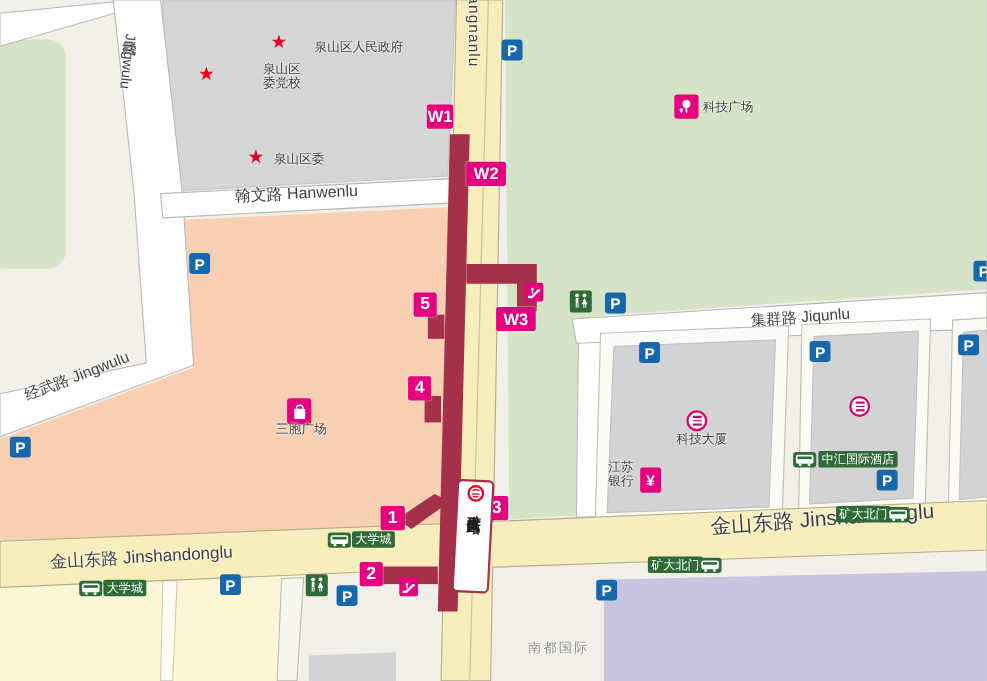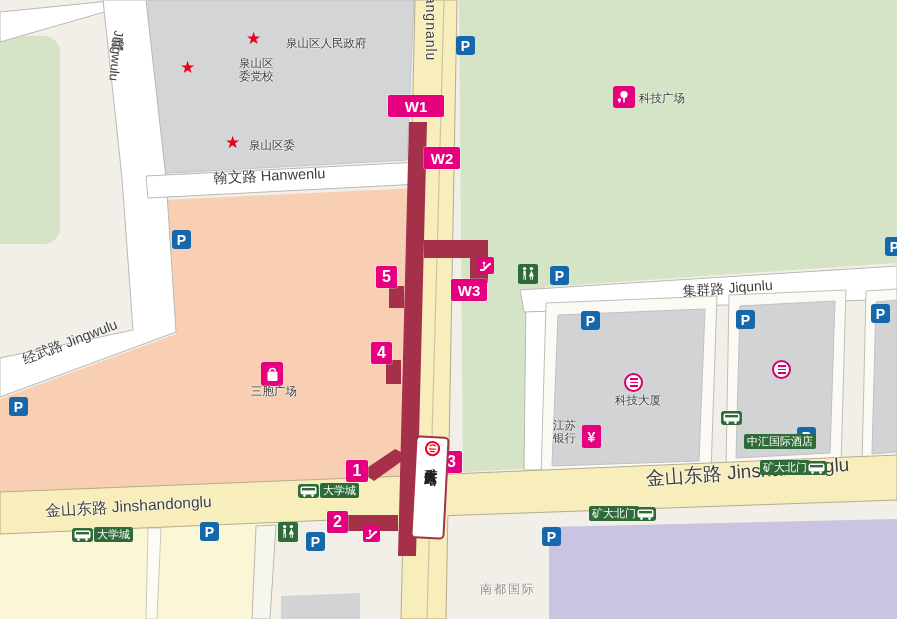--- a/index.html
+++ b/index.html
@@ -103,21 +103,21 @@
   <span class="star" style="left:246px;top:30px;">★</span>
   <div class="poi" style="left:270px;top:37px;margin-left:16px;">泉山区人民政府</div>
   <span class="star" style="left:180px;top:59px;">★</span>
   <div class="poi" style="left:205px;top:57px;margin-left:34px;">
     <div>泉山区</div>
     <div>委党校</div>
   </div>
   <span class="star" style="left:225px;top:134px;">★</span>
   <div class="poi" style="left:249px;top:139px;">泉山区委</div>
 
-  <div class="badge" style="left:388px;top:95px;width:56px;height:22px;">W1</div>
+  <div class="badge" style="left:388px;top:95px;width:24px;height:22px;">W1</div>
   <div class="badge" style="left:424px;top:147px;width:36px;height:22px;">W2</div>
   <div class="badge" style="left:451px;top:279px;width:36px;height:22px;">W3</div>
   <div class="badge num" style="left:376px;top:266px;width:21px;height:22px;">5</div>
   <div class="badge num" style="left:371px;top:342px;width:21px;height:22px;">4</div>
   <div class="badge num" style="left:346px;top:460px;width:22px;height:22px;">1</div>
   <div class="badge num" style="left:327px;top:511px;width:21px;height:22px;">2</div>
   <div class="badge num" style="left:441px;top:451px;width:21px;height:22px;">3</div>
 
   <div id="stnbox">
     <svg width="17" height="17" viewBox="0 0 17 17">
@@ -217,21 +217,21 @@
       </svg>
   </div>
   <div class="busic" style="left:721px;top:411px;">
     <svg width="17" height="11" viewBox="0 0 17 11">
         <rect x="0.5" y="0.5" width="16" height="8" rx="2" fill="#fff"></rect>
         <rect x="2" y="2" width="13" height="2.4" fill="#2e6b39"></rect>
         <circle cx="4.5" cy="9.6" r="1.3" fill="#fff"></circle>
         <circle cx="12.5" cy="9.6" r="1.3" fill="#fff"></circle>
       </svg>
   </div>
-  <div class="buslb" style="left:744px;top:434px;">中汇国际酒店</div>
+  <div class="buslb" style="left:744px;top:410px;">中汇国际酒店</div>
 
   <div style="position:absolute;left:613px;top:86px;width:22px;height:22px;background:#e6007f;border-radius:3px;display:flex;align-items:center;justify-content:center;">
     <svg width="16" height="16" viewBox="0 0 16 16" fill="#fff">
         <circle cx="8" cy="5.5" r="3.6"></circle>
         <rect x="7.2" y="8" width="1.6" height="5.5"></rect>
         <circle cx="3.4" cy="11" r="1.7"></circle>
         <path d="M3 12.5 h1 v1.5 h-1 z"></path>
       </svg>
   </div>
   <div class="poi" style="left:639px;top:92px;">科技广场</div>

